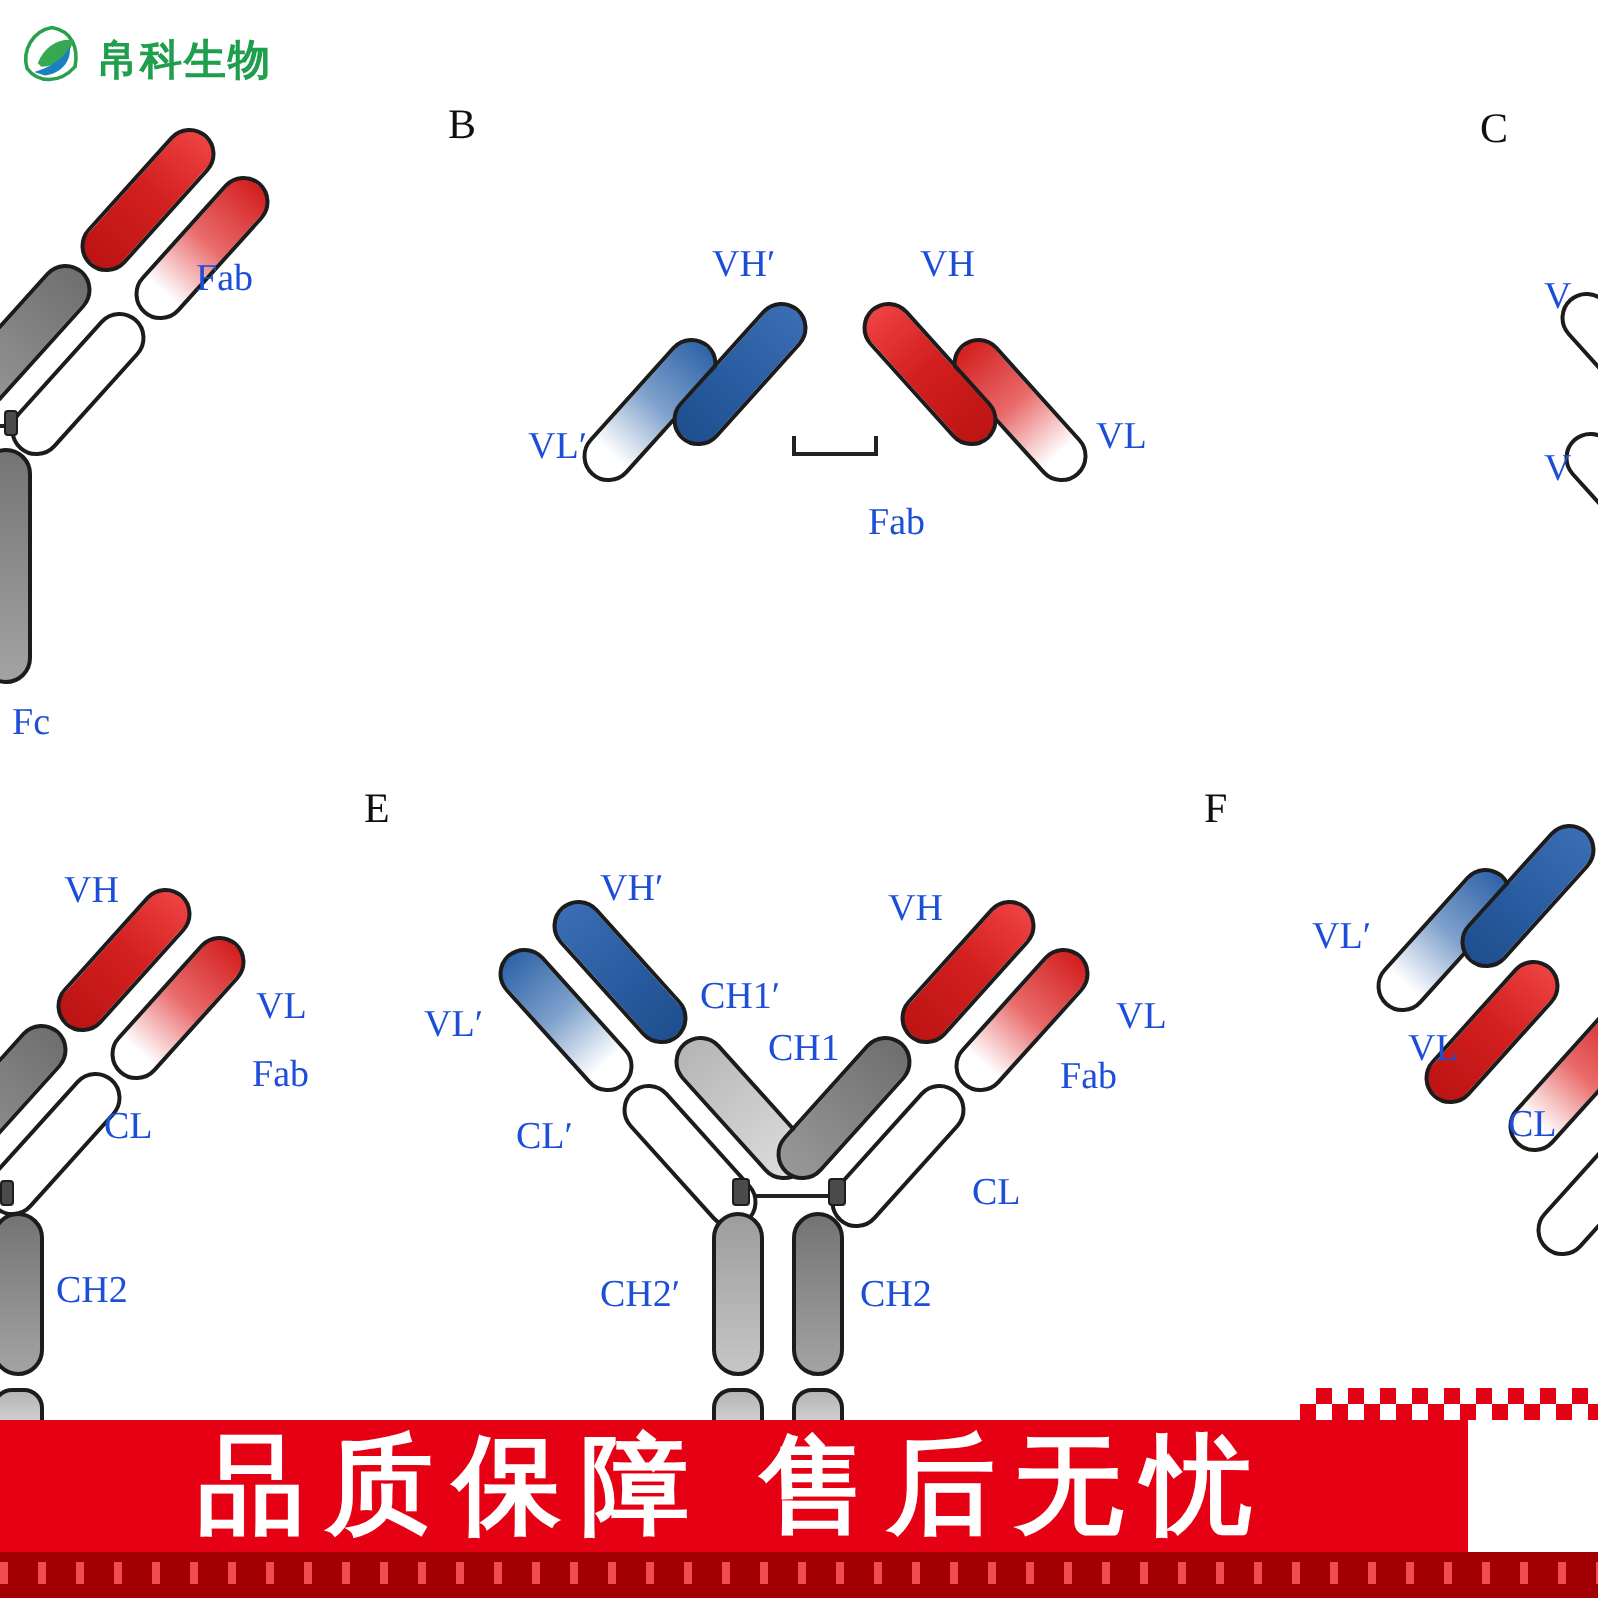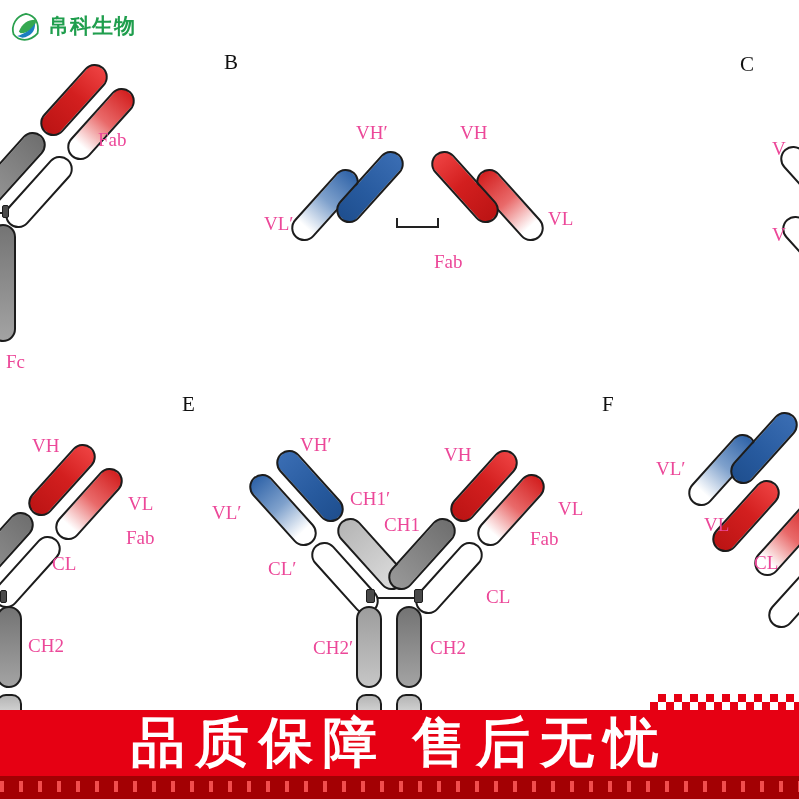--- a/index.html
+++ b/index.html
@@ -9,33 +9,33 @@
   .pill{position:absolute;width:26px;height:88px;border:2px solid #1c1c1c;border-radius:13px;box-sizing:border-box;}
   .p-red-solid{background:linear-gradient(180deg,#ee4242 0%,#d31f1f 45%,#bc1414 100%);}
   .p-red-grad{background:linear-gradient(180deg,#d31f1f 0%,#e96a6a 45%,#ffffff 85%);}
   .p-blue-solid{background:linear-gradient(180deg,#3a6db3 0%,#275a9e 60%,#1f4f8f 100%);}
   .p-blue-grad{background:linear-gradient(180deg,#2f63a8 0%,#7fa1cc 45%,#ffffff 85%);}
   .p-gray-dark{background:linear-gradient(180deg,#6f6f6f 0%,#989898 100%);}
   .p-gray-light{background:linear-gradient(180deg,#b5b5b5 0%,#dddddd 100%);}
   .p-white{background:#ffffff;}
   .p-bar-dark{background:linear-gradient(180deg,#747474 0%,#a3a3a3 100%);}
   .p-bar-mid{background:linear-gradient(180deg,#9d9d9d 0%,#c6c6c6 100%);}
-  .lbl{position:absolute;font-size:19px;color:#ec4899;white-space:nowrap;line-height:22px;}
+  .lbl{position:absolute;font-size:19px;color:#1d4ed8;white-space:nowrap;line-height:22px;}
   .pletter{position:absolute;font-size:21px;color:#101010;white-space:nowrap;}
   .connectors{position:absolute;left:0;top:0;z-index:0;}
   .hinge-sq{position:absolute;width:9px;height:14px;background:#4a4a4a;border:1px solid #1c1c1c;border-radius:2px;box-sizing:border-box;}
-  .logo{position:absolute;left:10px;top:12px;display:flex;align-items:flex-start;gap:6px;z-index:6;}
+  .logo{position:absolute;left:10px;top:12px;display:flex;align-items:flex-end;gap:6px;z-index:6;}
   .logo-text{font-family:"Liberation Sans","DejaVu Sans",sans-serif;font-weight:bold;font-size:21px;
              color:var(--logo-green,#1f9e4d);letter-spacing:1px;}
   .checker{position:absolute;left:650px;top:694px;width:149px;height:16px;z-index:9;
     background-image:
       linear-gradient(45deg,var(--banner-red,#e60013) 25%,transparent 25%,transparent 75%,var(--banner-red,#e60013) 75%),
       linear-gradient(45deg,var(--banner-red,#e60013) 25%,transparent 25%,transparent 75%,var(--banner-red,#e60013) 75%);
     background-size:16px 16px;background-position:0 0,8px 8px;}
-  .banner{position:absolute;left:0;top:710px;width:799px;height:66px;background:var(--banner-red,#e60013);
+  .banner{position:absolute;left:0;top:710px;width:734px;height:66px;background:var(--banner-red,#e60013);
           display:flex;align-items:center;justify-content:center;z-index:10;}
   .banner-text{font-family:"Liberation Sans","DejaVu Sans",sans-serif;font-weight:bold;font-size:54px;
                color:#ffffff;letter-spacing:10px;white-space:nowrap;}
   .strip{position:absolute;left:0;top:776px;width:799px;height:23px;background:var(--strip-red,#a30003);z-index:10;}
   .dashes{position:absolute;left:0;right:0;top:5px;height:11px;
           background:repeating-linear-gradient(90deg,rgba(255,90,90,.85) 0 4px,transparent 4px 19px);}
 </style>
 </head>
 <body>
 
@@ -111,27 +111,27 @@
     <div class="hinge-sq" style="left:366px;top:589px;"></div>
     <div class="hinge-sq" style="left:414px;top:589px;"></div>
     <div class="pill p-bar-mid" style="left:356px;top:606px;height:82px;"></div>
     <div class="pill p-bar-dark" style="left:396px;top:606px;height:82px;"></div>
     <div class="pill p-gray-light" style="left:356px;top:694px;height:26px;border-radius:10px;"></div>
     <div class="pill p-gray-light" style="left:396px;top:694px;height:26px;border-radius:10px;"></div>
 
     <div class="lbl" style="left:300px;top:434px;">VH′</div>
     <div class="lbl" style="left:350px;top:488px;">CH1′</div>
     <div class="lbl" style="left:212px;top:502px;">VL′</div>
-    <div class="lbl" style="left:268px;top:558px;">CL′</div>
+    <div class="lbl" style="left:258px;top:558px;">CL′</div>
     <div class="lbl" style="left:444px;top:444px;">VH</div>
     <div class="lbl" style="left:384px;top:514px;">CH1</div>
     <div class="lbl" style="left:558px;top:498px;">VL</div>
     <div class="lbl" style="left:530px;top:528px;">Fab</div>
     <div class="lbl" style="left:486px;top:586px;">CL</div>
-    <div class="lbl" style="left:313px;top:637px;">CH2′</div>
+    <div class="lbl" style="left:300px;top:637px;">CH2′</div>
     <div class="lbl" style="left:430px;top:637px;">CH2</div>
   </div>
 
   <div class="panel">
     <div class="pletter" style="left:602px;top:392px;">F</div>
     <div class="pill p-blue-grad" style="left:709px;top:426px;transform:rotate(42deg);"></div>
     <div class="pill p-blue-solid" style="left:751px;top:404px;transform:rotate(42deg);"></div>
     <div class="pill p-red-solid" style="left:733px;top:472px;transform:rotate(42deg);"></div>
     <div class="pill p-red-grad" style="left:775px;top:496px;transform:rotate(42deg);"></div>
     <div class="pill p-white" style="left:789px;top:548px;transform:rotate(42deg);"></div>

